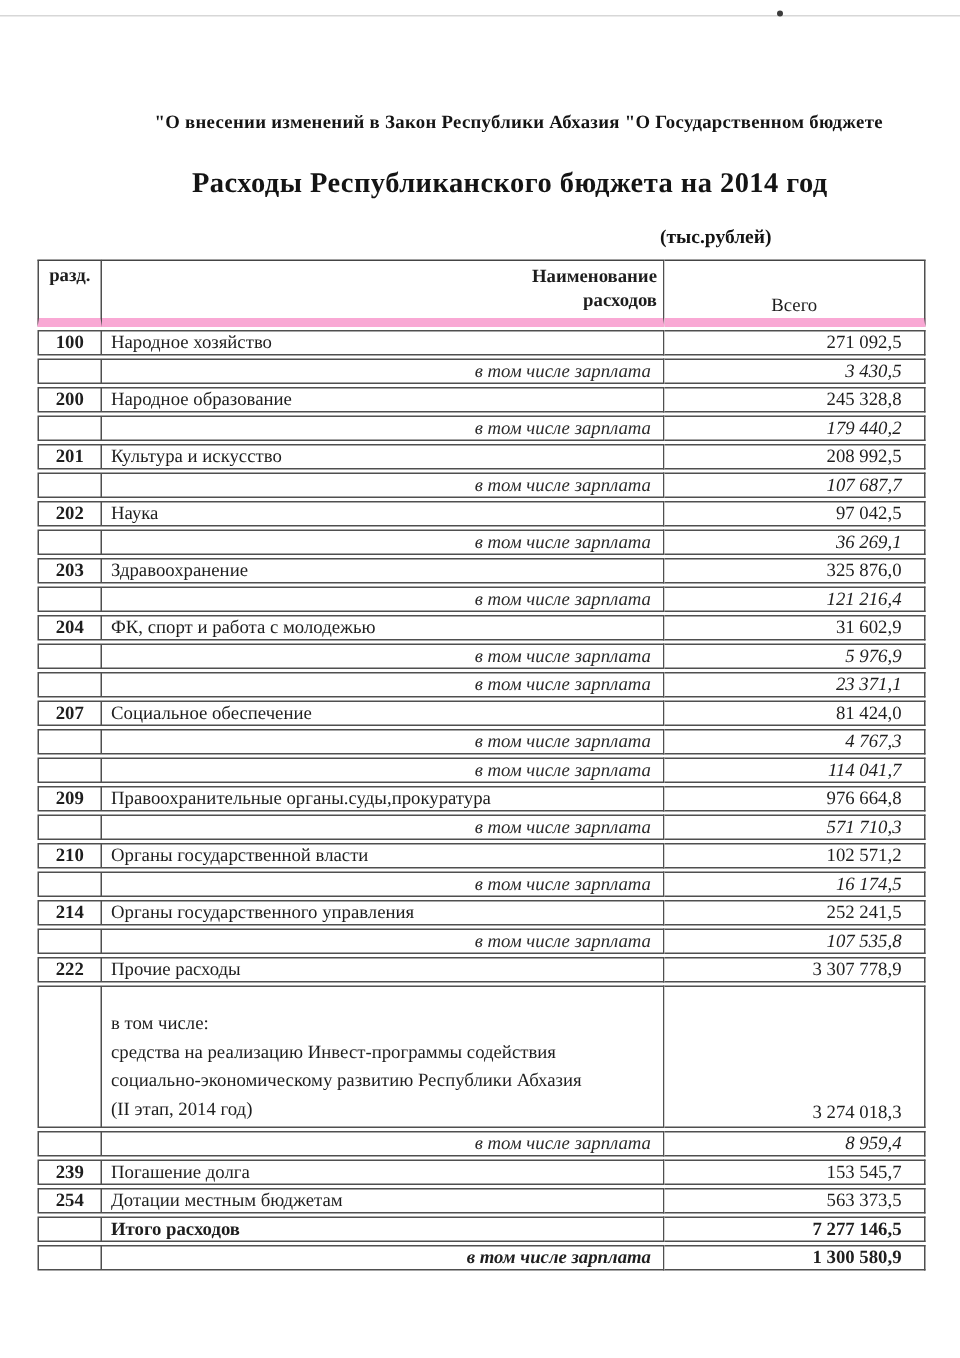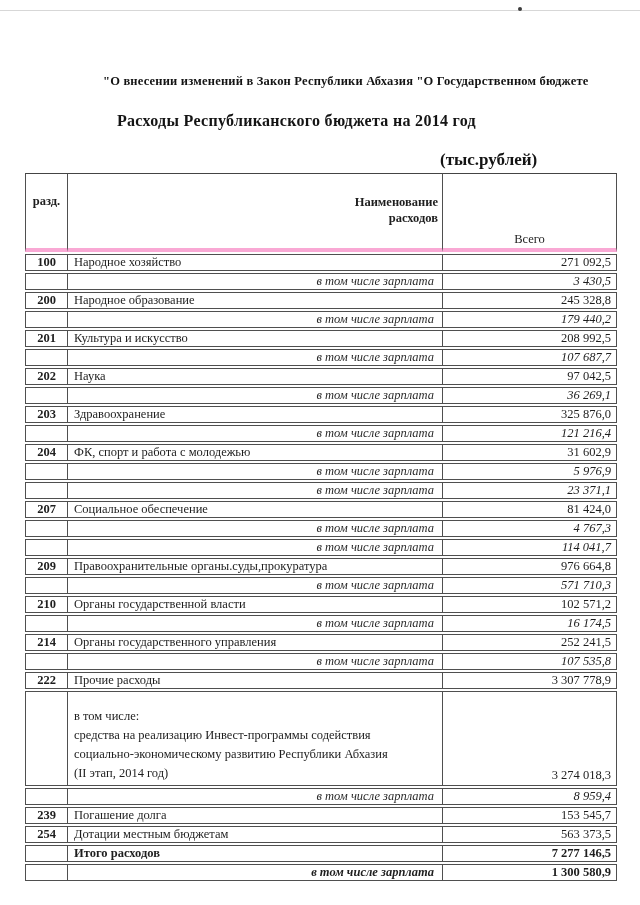--- a/index.html
+++ b/index.html
@@ -18,58 +18,58 @@
   .scan-dot{
     position:absolute;left:518px;top:7px;width:4px;height:4px;
     background:#3c3c3c;border-radius:50%;
   }
   .title1{
     position:absolute;left:103px;top:74px;
     font-size:12.5px;font-weight:bold;white-space:nowrap;
     letter-spacing:.2px;color:#141414;
   }
   .title2{
-    position:absolute;left:117px;top:112px;
-    font-size:16px;font-weight:bold;white-space:nowrap;
+    position:absolute;left:128px;top:112px;
+    font-size:19px;font-weight:bold;white-space:nowrap;
     letter-spacing:.3px;color:#141414;
   }
   .units{
     position:absolute;left:440px;top:150px;
-    font-size:17px;font-weight:bold;color:#141414;
+    font-size:13px;font-weight:bold;color:#141414;
   }
   table.budget{
     position:absolute;left:25px;top:171px;
     width:592px;
     border-collapse:separate;border-spacing:0 2px;
     table-layout:fixed;
   }
   col.c1{width:43px;} col.c2{width:375px;} col.c3{width:174px;}
   th,td{
     border-top:1px solid #4f4f4f;
     border-bottom:1px solid #4f4f4f;
     border-right:1px solid #4f4f4f;
     font-size:12.5px;line-height:15px;
     padding:0 4px;background:#fff;
     overflow:hidden;
   }
   th:first-child,td:first-child{border-left:1.5px solid #4f4f4f;}
   th:last-child,td:last-child{border-right:1.5px solid #4f4f4f;}
   thead th{
     border-top:1.5px solid #444;
-    border-bottom:4px solid #f9a8d4;
+    border-bottom:6px solid #f9a8d4;
     font-weight:bold;height:34px;
-    padding:20px 4px;
+    padding:2px 4px;
   }
   th.h-code{vertical-align:top;text-align:center;}
   th.h-name{vertical-align:top;text-align:right;}
   th.h-name div{line-height:16px;}
   th.h-total{vertical-align:bottom;text-align:center;font-weight:normal;padding-bottom:1px;}
   td.code{font-weight:bold;text-align:center;}
   td.name{text-align:left;padding-left:6px;}
-  td.value{text-align:right;padding-right:5px;}
+  td.value{text-align:right;padding-right:15px;}
   tr.zarplata td.name{font-style:italic;text-align:right;padding-right:8px;color:#2a2a2a;}
   tr.zarplata td.value{font-style:italic;}
   tr.detail td.name{vertical-align:top;padding-top:15px;padding-bottom:2px;}
   tr.detail td.name div{line-height:19px;}
   tr.detail td.value{vertical-align:bottom;padding-bottom:2px;}
   tr.total td.name{font-weight:bold;margin-left:16px;}
   tr.total td.value{font-weight:bold;}
   tr.total_zarplata td.name{font-weight:bold;font-style:italic;text-align:right;padding-right:8px;}
   tr.total_zarplata td.value{font-weight:bold;}
 </style>

